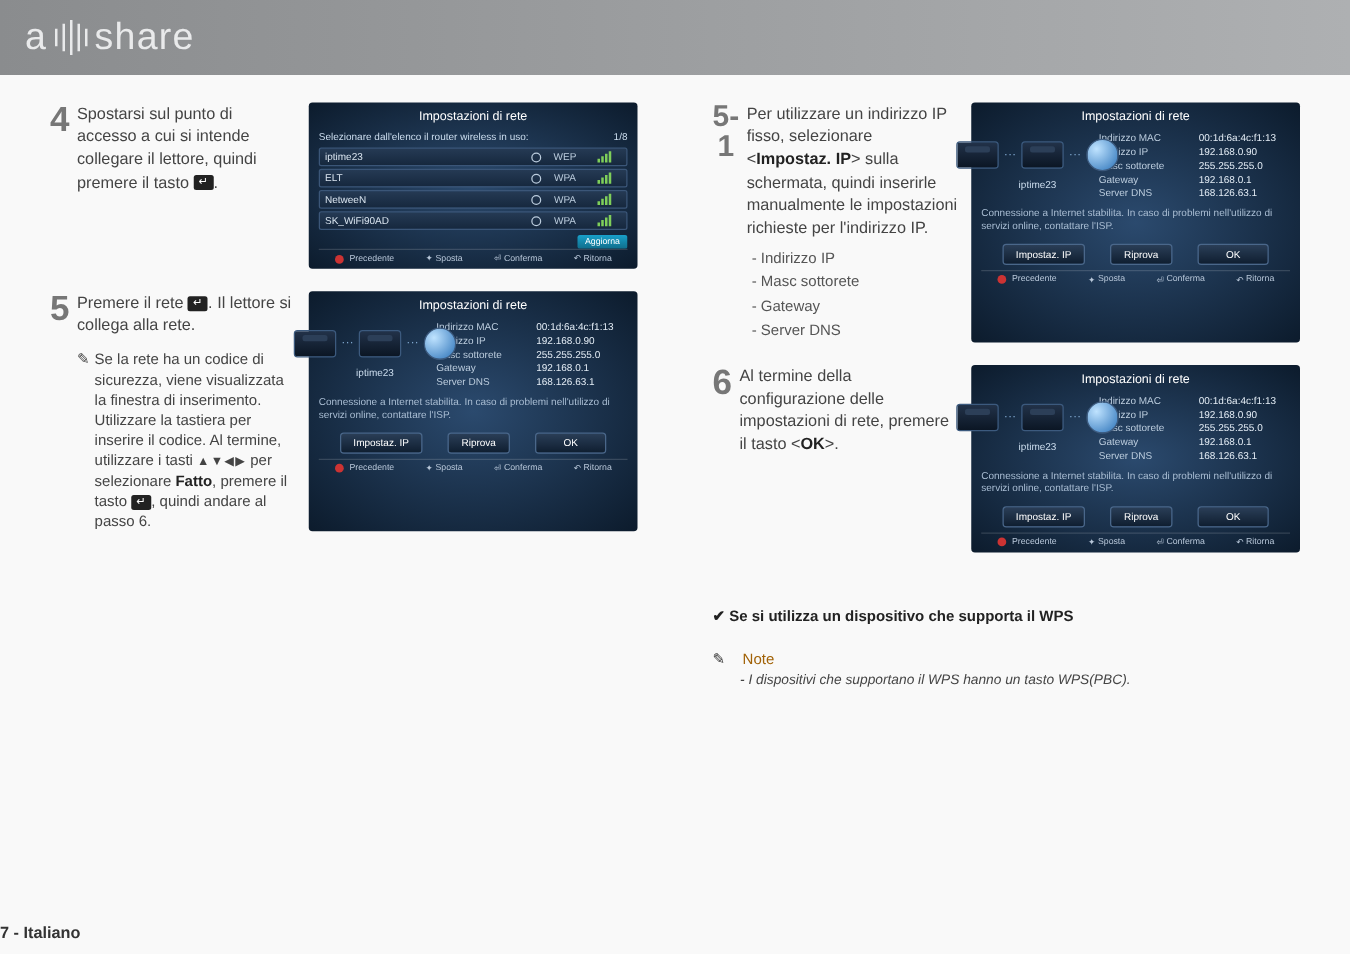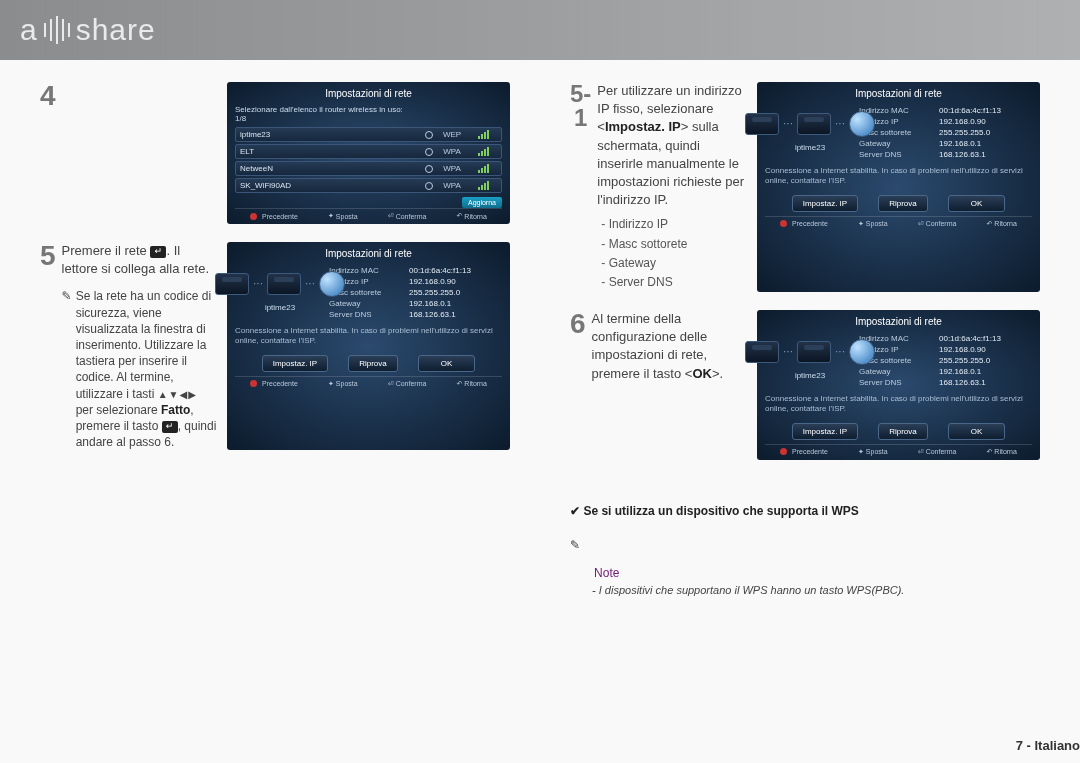--- a/index.html
+++ b/index.html
@@ -21,34 +21,34 @@
   .stepblock .text { font-size:13px; line-height:1.4; color:#444; }
   .stepblock .text .bold { font-weight:700; color:#222;}
   .enter-icon { display:inline-block; width:16px; height:12px; background:#222; border-radius:2px; position:relative; vertical-align:middle;}
   .enter-icon::after { content:"↵"; color:#fff; font-size:9px; position:absolute; top:-1px; left:4px;}
   .arrows { font-family: Arial; font-size:10px; letter-spacing:1px;}
   .note-sym { font-family: Arial; }
   .sublist { font-size:12px; color:#555; line-height:1.6; margin-left:4px;}
   .sublist .dash::before { content:"-  ";}
 
   
-  .shot { width:283px; background: radial-gradient(ellipse at center, #2b4a6e 0%, #0c1b2c 100%); border-radius:3px; font-size:9px; color:#cfd9e4; padding:6px 8px 4px 8px; position:relative; flex-shrink:0;}
+  .shot { width:263px; background: radial-gradient(ellipse at center, #2b4a6e 0%, #0c1b2c 100%); border-radius:3px; font-size:9px; color:#cfd9e4; padding:6px 8px 4px 8px; position:relative; flex-shrink:0;}
   .shot .title { text-align:center; color:#fff; font-size:10px; margin-bottom:6px;}
   .shot .sub { font-size:8px; color:#a9bdd3; margin:6px 0 2px 0; line-height:1.3;}
   .shot .btnrow { display:flex; gap:20px; justify-content:center; margin:8px 0 4px 0;}
   .shot .btn { background:linear-gradient(#2a3e57,#0f1e30); color:#fff; font-size:8px; padding:3px 10px; border-radius:3px; border:1px solid #4a678a;}
   .shot .btn.ok { padding:3px 22px;}
   .shot .navrow { display:flex; justify-content:space-around; font-size:7px; color:#b8c7d9; border-top:1px solid rgba(255,255,255,.15); padding-top:3px;}
   .shot .navrow .red { display:inline-block; width:7px; height:7px; border-radius:50%; background:#c33; margin-right:3px; vertical-align:middle;}
   .shot .navrow span { display:flex; align-items:center; gap:2px;}
   .prevsym { font-size:7px;}
 
   
   .rlist { background:transparent;}
-  .rlist .hdr { display:flex; justify-content:space-between; font-size:8px; color:#cde; margin-bottom:4px;flex-direction:column;}
+  .rlist .hdr { display:flex; justify-content:space-between; font-size:8px; color:#cde; margin-bottom:4px;}
   .rrow { display:flex; align-items:center; background:linear-gradient(#253a54,#16283e); border:1px solid #3b5678; border-radius:2px; margin-bottom:2px; padding:2px 4px; font-size:8px; color:#d9e4ef;}
   .rrow .name { flex:1;}
   .rrow .enc { width:34px; text-align:center; color:#bcd;}
   .rrow .sig { width:28px; display:flex; gap:1px; align-items:flex-end; justify-content:center;}
   .rrow .sig i { display:block; width:2px; background:#7fcf5a;}
   .rrow .sig i:nth-child(1){height:3px;} .rrow .sig i:nth-child(2){height:5px;} .rrow .sig i:nth-child(3){height:7px;} .rrow .sig i:nth-child(4){height:9px;}
   .aggio { background:linear-gradient(#18a0c9,#106e8c); color:#fff; font-size:7px; padding:2px 6px; border-radius:2px; float:right; margin-top:2px;}
   .lockicon { display:inline-block; width:8px; height:8px; border:1px solid #bcd; border-radius:50%; margin-right:2px;}
 
   
@@ -60,24 +60,24 @@
   .dev.router::after { content:""; position:absolute; top:3px; left:6px; right:6px; height:5px; background:#2c3f58; border-radius:2px;}
   .dev.globe { border-radius:50%; width:26px; height:26px; background:radial-gradient(circle at 30% 30%, #bfe3ff, #2b72b8);}
   .dasharr { color:#7fa6cd; font-size:10px; line-height:1;}
 
   
   .wps { margin-top:28px; font-size:12px;}
   .wps .hdr { font-weight:700; color:#222; margin-bottom:8px;margin-top:44px;}
   .wps ol { margin-left:28px; font-size:11px; color:#444; line-height:1.7;}
   .notebox { margin-top:20px; font-size:12px;}
   .notebox .nwrap { display:flex; gap:10px; align-items:flex-start;}
-  .notebox .ntitle { margin-left:4px; font-size:12px; color:#701a75; font-weight:400;margin-top:28px;}
+  .notebox .ntitle { margin-left:4px; font-size:12px; color:#a16207; font-weight:400;}
   .notebox .ntext { font-size:11px; color:#444; margin-top:4px; margin-left:22px;font-style:italic;}
 
-  .footer { position:absolute; bottom:10px; left:0; right:0; text-align:right; font-size:13px; font-weight:700; color:#333;}
+  .footer { position:absolute; bottom:10px; left:0; right:0; text-align:left; font-size:13px; font-weight:700; color:#333;}
 
 </style>
 </head>
 <body>
 
 <div class="topbar">
   <div class="logo">
     <span>a</span>
     <span class="bars">
         <span></span>
@@ -90,20 +90,23 @@
   </div>
 </div>
 
 <div class="page">
 
   <div class="col">
 
     <div class="stepblock">
       <div style="width:228px; display:flex; gap:6px;">
         <span class="stepnum">4</span>
+        <div class="text">
+          <span>Spostarsi sul punto di accesso a cui si intende collegare il lettore, quindi premere il tasto </span><span class="enter-icon"></span><span>.</span>
+        </div>
       </div>
 
       <div class="shot">
         <div class="title">Impostazioni di rete</div>
         <div class="rlist">
           <div class="hdr">
               <span>Selezionare dall'elenco il router wireless in uso:</span>
               <span>1/8</span>
             </div>
           <div id="router-rows">

